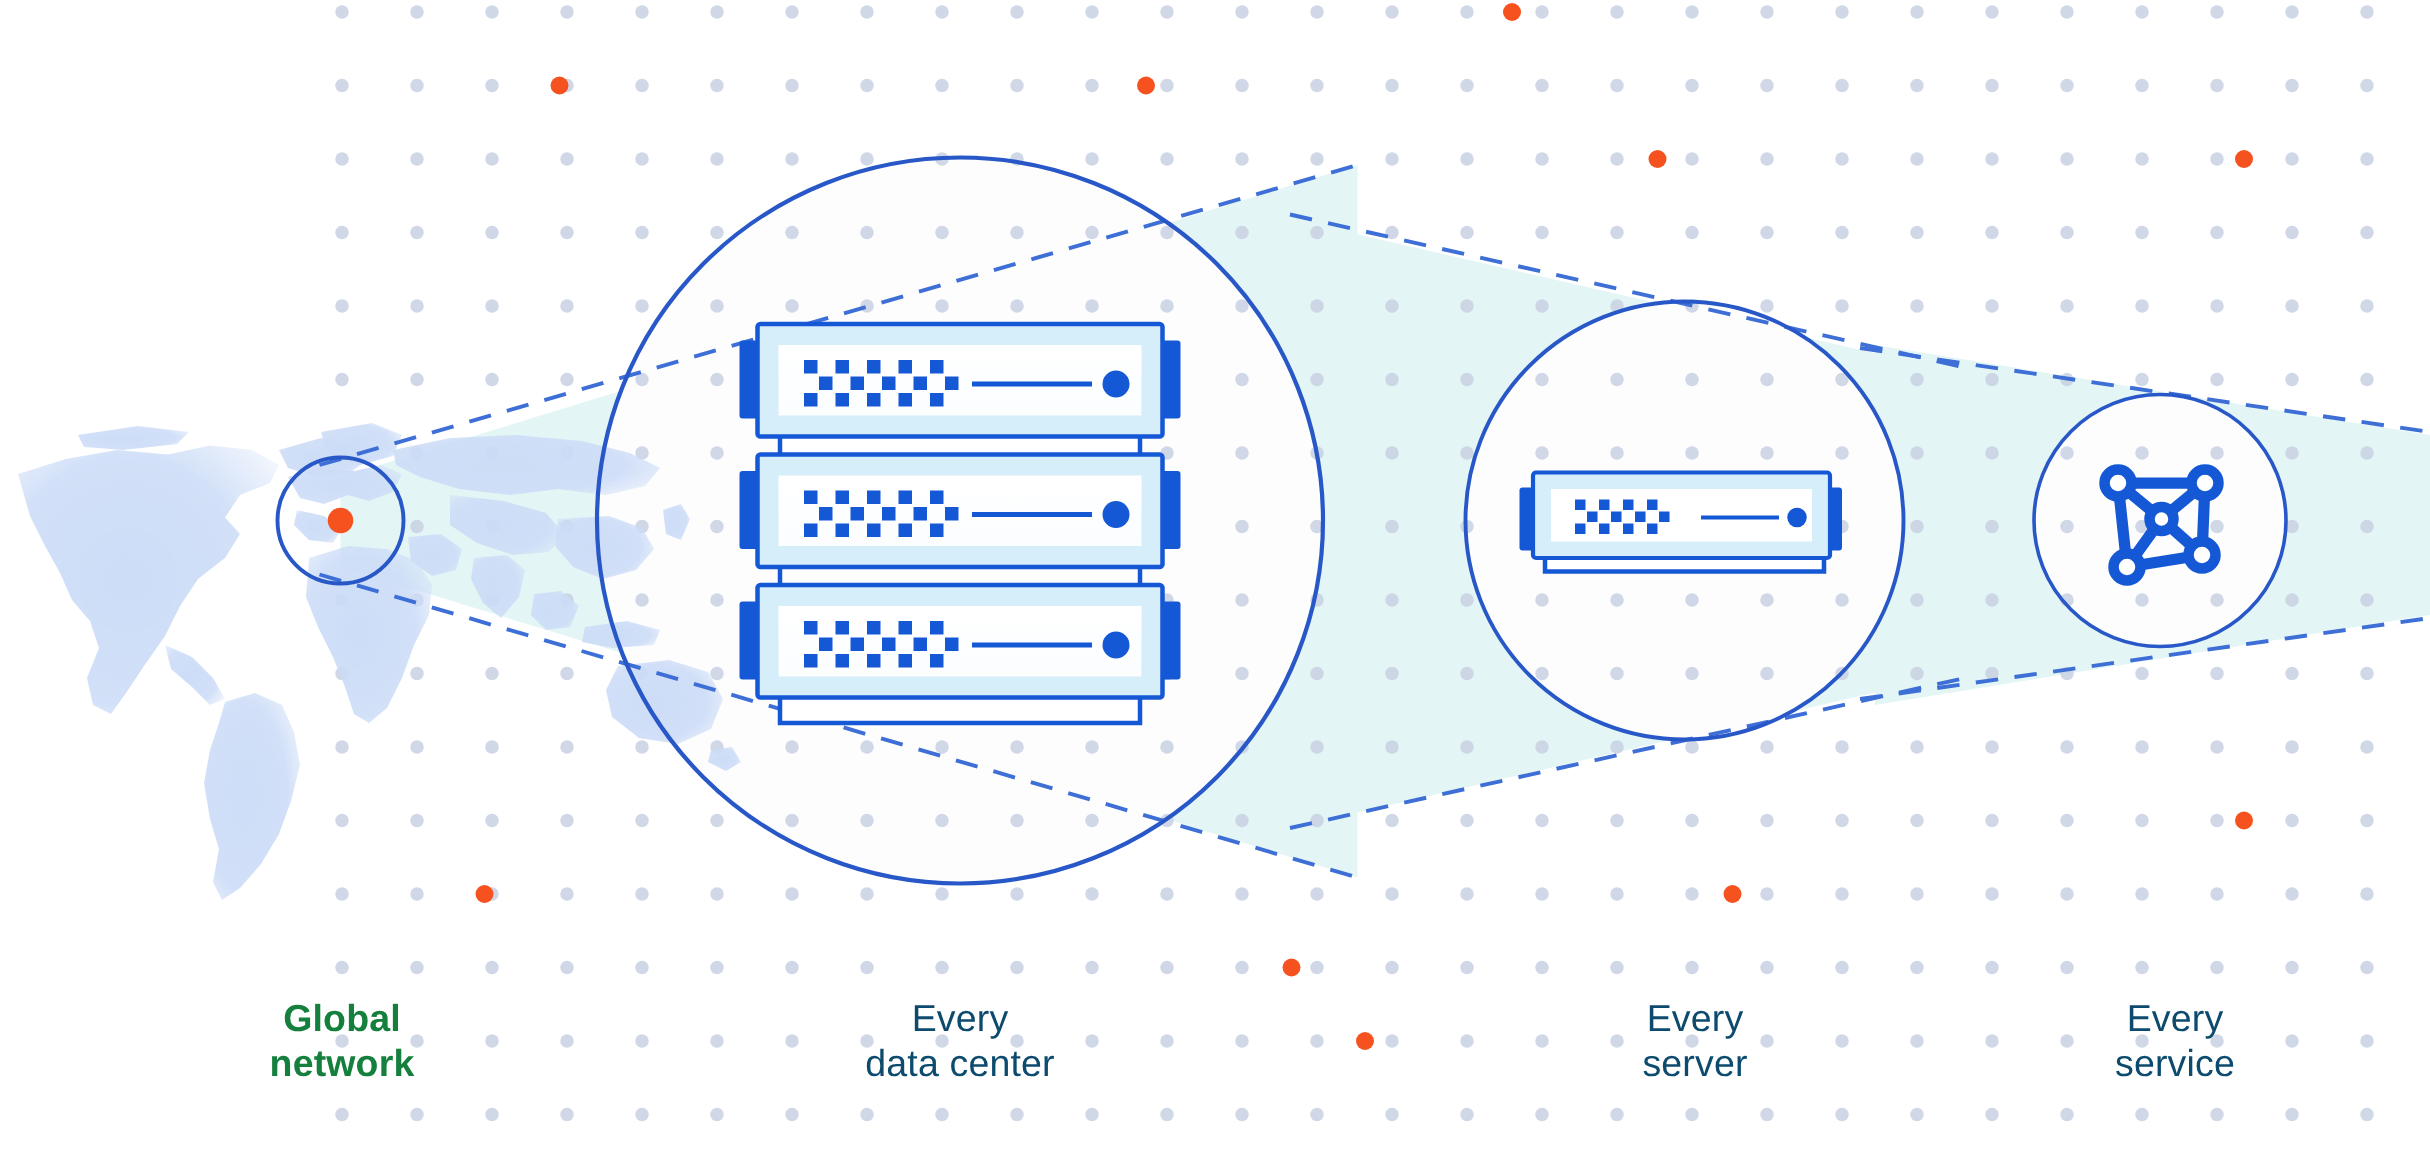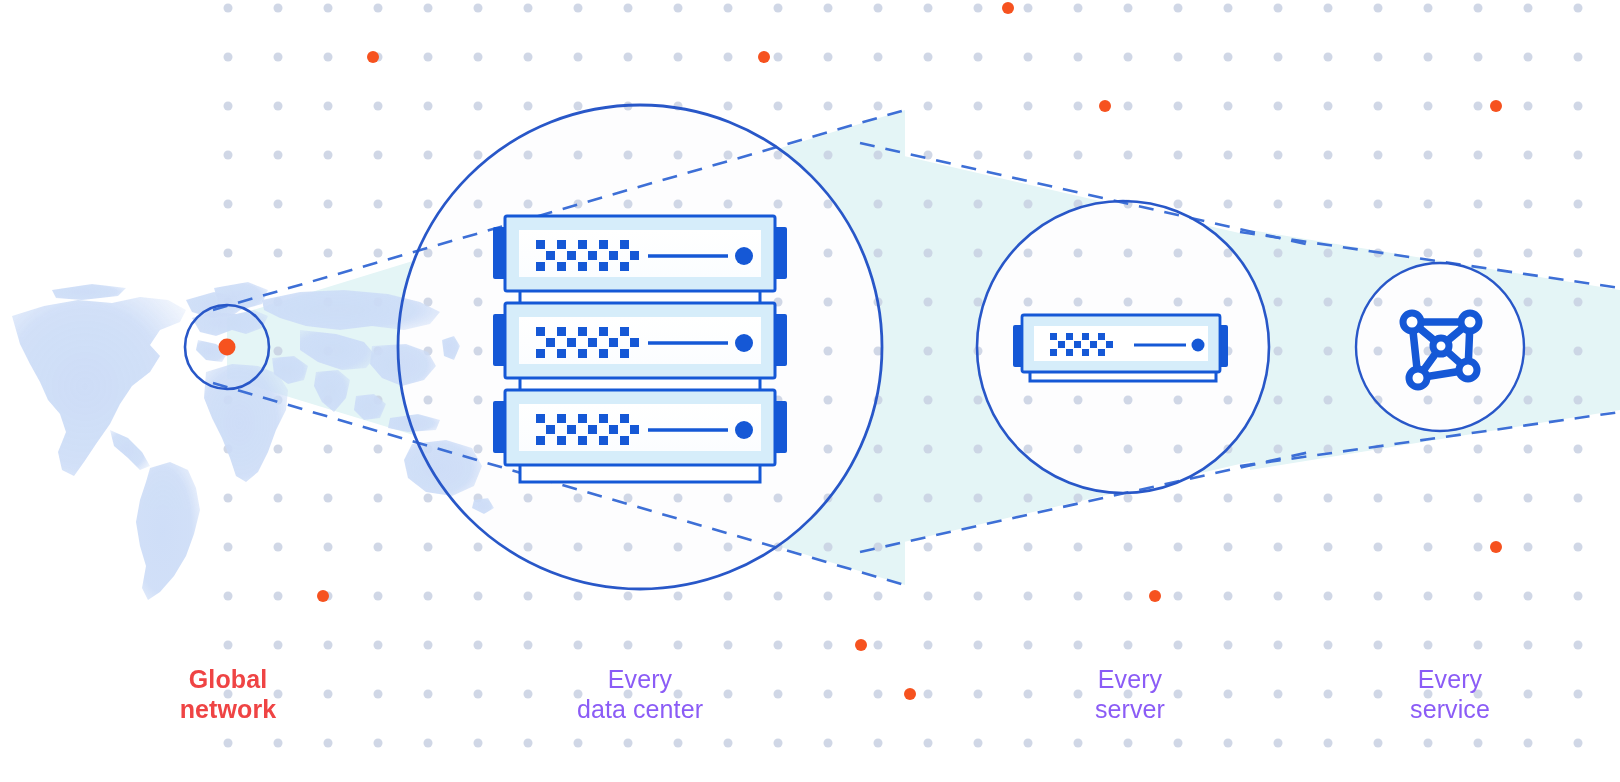--- a/index.html
+++ b/index.html
@@ -29,22 +29,22 @@
     position: absolute;
     text-align: center;
     font-family: "Liberation Sans", sans-serif;
     font-size: 25px;
     line-height: 30px;
     font-weight: 400;
     letter-spacing: 0.1px;
     white-space: pre-line;
     user-select: none;
   }
-  .label-dark { color: #8b5cf6; }
-  .label-accent { color: #ef4444; font-weight: 700; }
+  .label-dark { color: #0c4a6e; }
+  .label-accent { color: #15803d; font-weight: 700; }
   #label-global   { left:  128px; top: 664px; width: 200px; }
   #label-dc       { left:  540px; top: 664px; width: 200px; }
   #label-server   { left: 1030px; top: 664px; width: 200px; }
   #label-service  { left: 1350px; top: 664px; width: 200px; }
 </style>
 </head>
 <body>
 
 <div id="stage">
 

